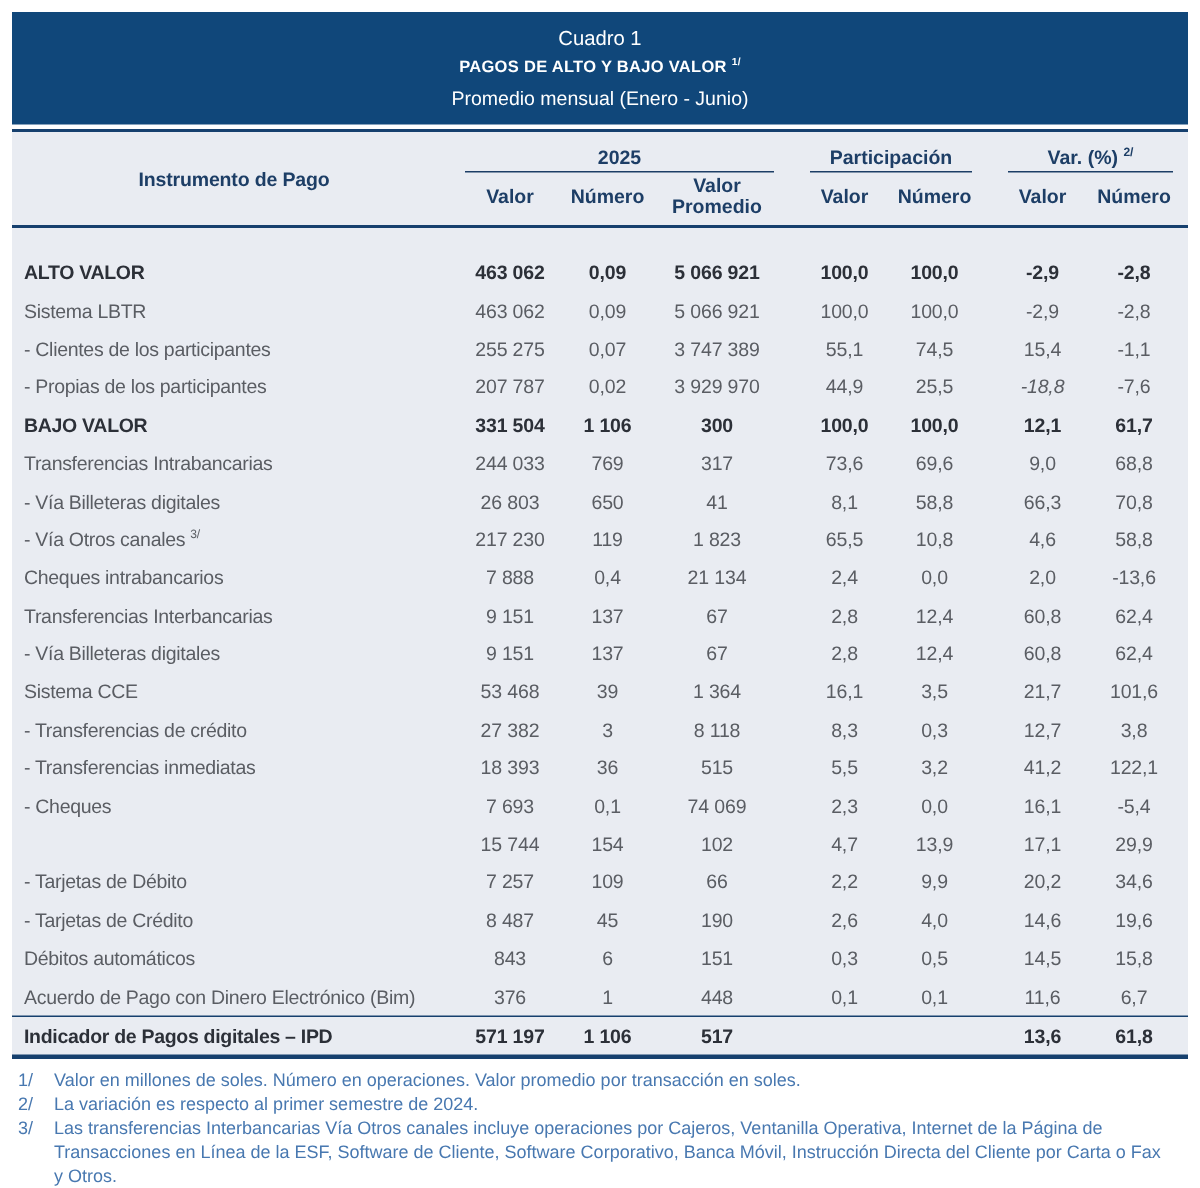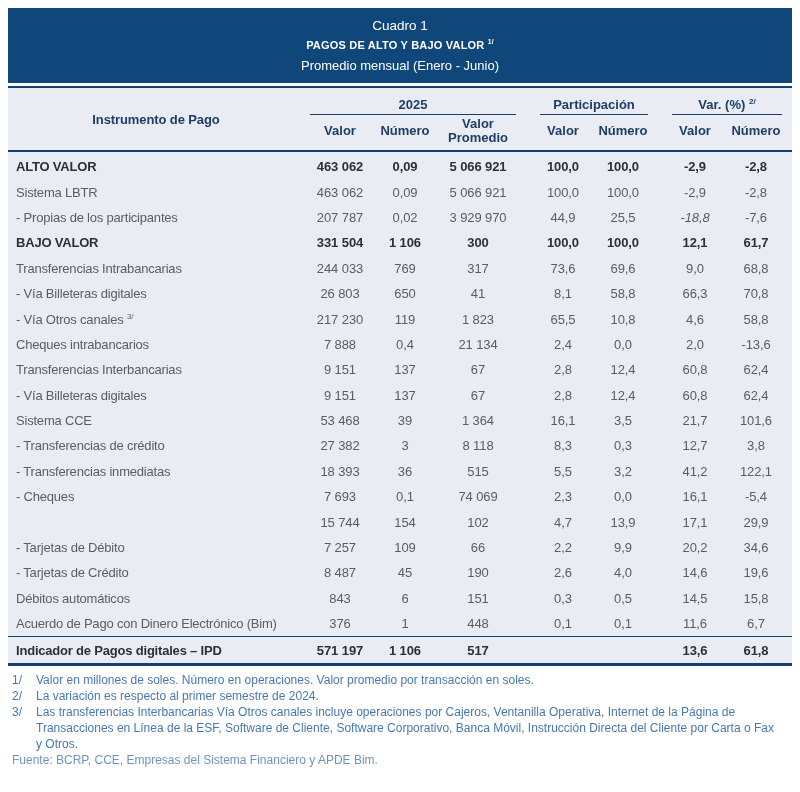--- a/index.html
+++ b/index.html
@@ -20,21 +20,21 @@
          grid-template-rows:27px 35px;color:var(--navy,#1d3e66);font-weight:700;font-size:13px;}
   .th-instr{grid-column:1;grid-row:1/3;align-self:center;justify-self:center;letter-spacing:-.1px;}
   .group{grid-row:1;text-align:center;border-bottom:1px solid var(--navy,#1d3e66);margin:0 6px;
          padding-top:7px;align-self:end;padding-bottom:2px;}
   .g1{grid-column:2/5;} .g2{grid-column:6/8;} .g3{grid-column:9/11;}
   .sub{grid-row:2;display:flex;align-items:center;justify-content:center;text-align:center;
        line-height:14px;padding-bottom:4px;}
   .s1{grid-column:2;} .s2{grid-column:3;} .s3{grid-column:4;}
   .s4{grid-column:6;} .s5{grid-column:7;} .s6{grid-column:9;} .s7{grid-column:10;}
 
-  .tbody{padding-top:2px;}
+  .tbody{padding-top:17px;}
   .row{height:25.4px;align-items:center;font-size:13px;color:var(--row-text,#5a5d63);letter-spacing:-.1px;}
   .row .label{grid-column:1;padding-left:8px;white-space:nowrap;letter-spacing:-.2px;}
   .row .num{text-align:center;white-space:nowrap;}
   .row.section{font-weight:700;color:var(--section-text,#2c3038);}
   .row.total{font-weight:700;color:var(--section-text,#2c3038);border-top:1.5px solid var(--rule,#16406e);}
 
   
   .footnotes{padding:6px 10px 0 4px;font-size:12px;line-height:16px;color:var(--footnote-text,#4878b0);}
   .fn{display:grid;grid-template-columns:17px 1fr;column-gap:7px;}
   .fn-marker{text-align:left;}
@@ -80,20 +80,30 @@
           <div class="label"><span>Sistema LBTR</span></div>
           <div class="num" style="grid-column: 2;">463 062</div>
           <div class="num" style="grid-column: 3;">0,09</div>
           <div class="num" style="grid-column: 4;">5 066 921</div>
           <div class="num" style="grid-column: 6;">100,0</div>
           <div class="num" style="grid-column: 7;">100,0</div>
           <div class="num" style="grid-column: 9;">-2,9</div>
           <div class="num" style="grid-column: 10;">-2,8</div>
         </div>
         <div class="row grid-cols normal">
+          <div class="label"><span>- Clientes de los participantes</span></div>
+          <div class="num" style="grid-column: 2;">255 275</div>
+          <div class="num" style="grid-column: 3;">0,07</div>
+          <div class="num" style="grid-column: 4;">3 747 389</div>
+          <div class="num" style="grid-column: 6;">55,1</div>
+          <div class="num" style="grid-column: 7;">74,5</div>
+          <div class="num" style="grid-column: 9;">15,4</div>
+          <div class="num" style="grid-column: 10;">-1,1</div>
+        </div>
+        <div class="row grid-cols normal">
           <div class="label"><span>- Propias de los participantes</span></div>
           <div class="num" style="grid-column: 2;">207 787</div>
           <div class="num" style="grid-column: 3;">0,02</div>
           <div class="num" style="grid-column: 4;">3 929 970</div>
           <div class="num" style="grid-column: 6;">44,9</div>
           <div class="num" style="grid-column: 7;">25,5</div>
           <div class="num" style="grid-column: 9; font-style: italic;">-18,8</div>
           <div class="num" style="grid-column: 10;">-7,6</div>
         </div>
         <div class="row grid-cols section">

